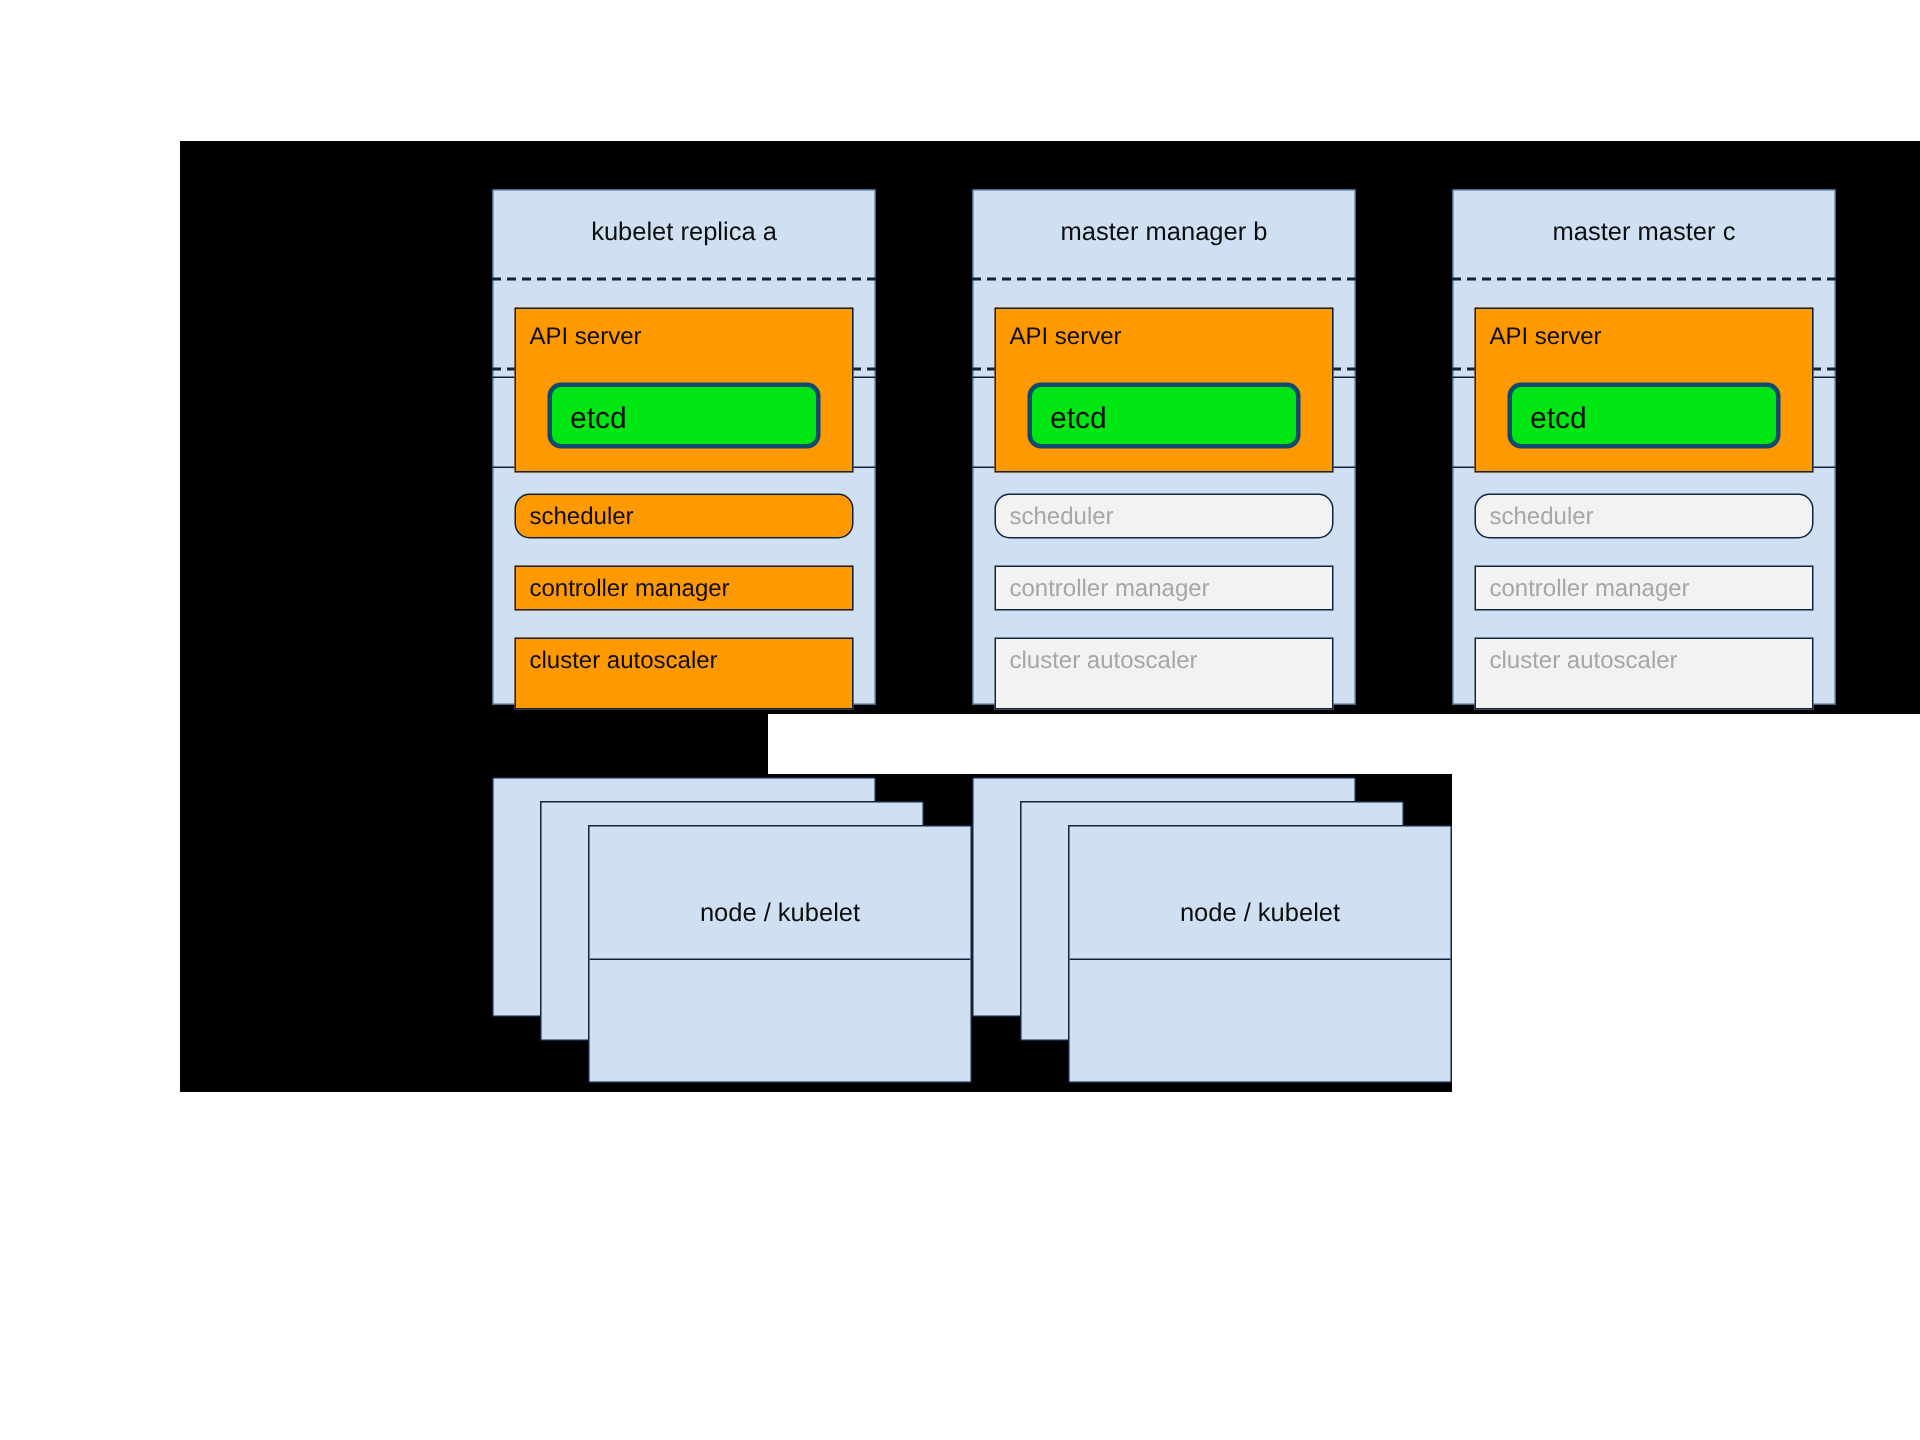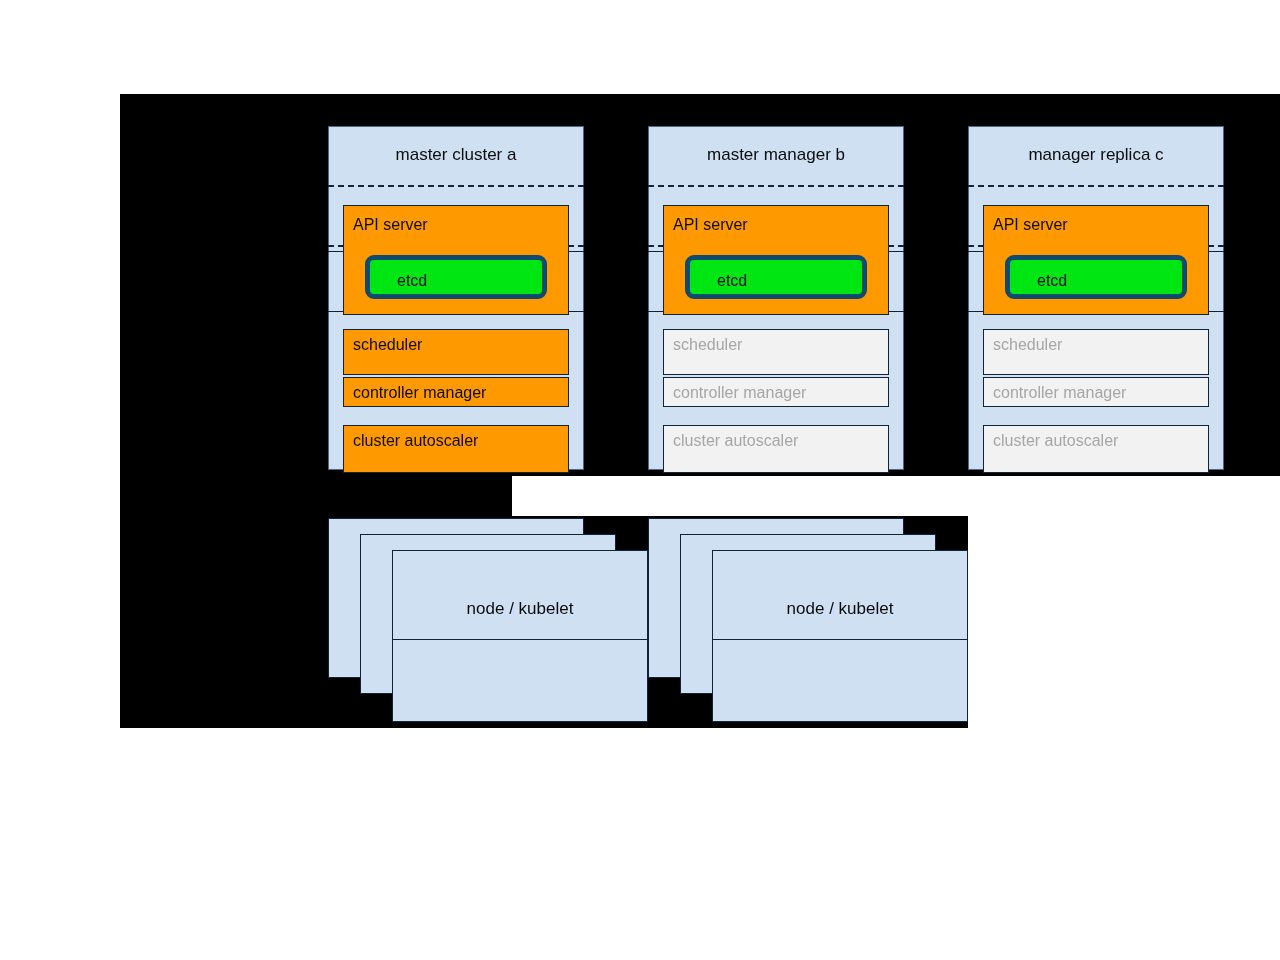--- a/index.html
+++ b/index.html
@@ -101,30 +101,30 @@
 
   
   .etcd {
     position: absolute;
     left: 36px;
     top: 128px;
     width: 182px;
     height: 44px;
     box-sizing: border-box;
     background: #00e612;
-    border: 5px solid #0c4a6e;
+    border: 3px solid #0c4a6e;
     border-radius: 9px;
-    font-size: 16px;
+    font-size: 20px;
     line-height: 42px;
-    padding-left: 27px;
+    padding-left: 12px;
     color: #0d0d0d;
     white-space: nowrap;
   }
 
-  .scheduler   { top: 202px; height: 46px; }
+  .scheduler   { top: 202px; height: 30px; border-radius: 10px; }
   .ctrl-mgr    { top: 250px; height: 30px; }
   .autoscaler  { top: 298px; height: 48px; }
 
   
   .node-stack { position: absolute; }
   #node-stack-1 { left: 328px; top: 518px; }
   #node-stack-2 { left: 648px; top: 518px; }
 
   .node-card {
     position: absolute;
@@ -159,21 +159,21 @@
 </head>
 <body>
 
 <div id="canvas">
 
   <div class="backdrop" id="backdrop-top"></div>
   <div class="backdrop" id="backdrop-lower"></div>
   <div id="backdrop-notch"></div>
 
   <div class="replica" id="replica-a">
-    <div class="replica-title">master cluster a</div>
+    <div class="replica-title">kubelet replica a</div>
     <div class="band-dash dash-1"></div>
     <div class="band-dash dash-2"></div>
     <div class="band-solid solid-1"></div>
     <div class="band-solid solid-2"></div>
 
     <div class="comp active api-server">API server</div>
     <div class="etcd">etcd</div>
 
     <div class="comp active scheduler">scheduler</div>
     <div class="comp active ctrl-mgr">controller manager</div>
@@ -189,21 +189,21 @@
 
     <div class="comp active api-server">API server</div>
     <div class="etcd">etcd</div>
 
     <div class="comp inactive scheduler">scheduler</div>
     <div class="comp inactive ctrl-mgr">controller manager</div>
     <div class="comp inactive autoscaler">cluster autoscaler</div>
   </div>
 
   <div class="replica" id="replica-c">
-    <div class="replica-title">manager replica c</div>
+    <div class="replica-title">master master c</div>
     <div class="band-dash dash-1"></div>
     <div class="band-dash dash-2"></div>
     <div class="band-solid solid-1"></div>
     <div class="band-solid solid-2"></div>
 
     <div class="comp active api-server">API server</div>
     <div class="etcd">etcd</div>
 
     <div class="comp inactive scheduler">scheduler</div>
     <div class="comp inactive ctrl-mgr">controller manager</div>

